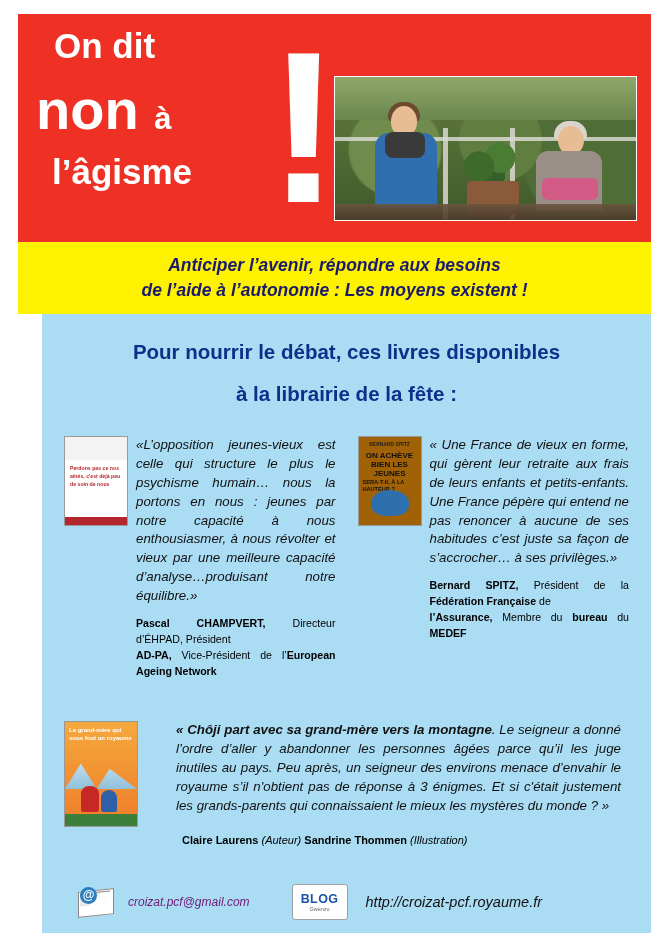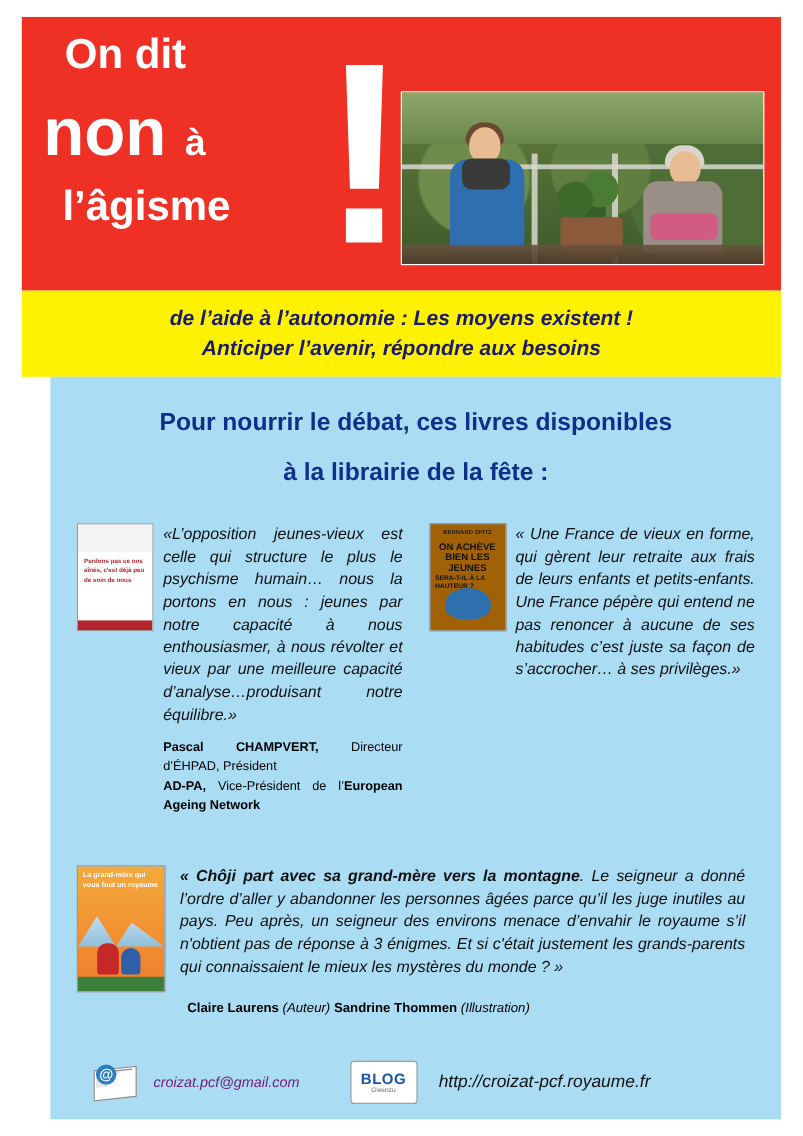--- a/index.html
+++ b/index.html
@@ -308,20 +308,21 @@
     font-style: normal;
     color: #000000;
     line-height: 1.5;
     margin-top: 10px;
   }
   .author b { font-weight: bold; }
 
   .book3 {
     display: flex;
     margin: 42px 30px 0 22px;
+    gap: 26px;
   }
   .book3 .quote { font-size: 13.3px; padding-left: 4px; }
   .book3 .author { margin-top: 16px; padding-left: 6px; font-size: 11px; }
 
   
   .footer {
     position: absolute;
     left: 0;
     bottom: 0;
     width: 100%;
@@ -426,22 +427,22 @@
         <div class="head"></div>
         <div class="body"></div>
         <div class="lap"></div>
       </div>
       <div class="bench"></div>
     </div>
   </div>
 
   <div class="yellow">
     <div class="txt">
+      <div>Anticiper l’avenir, répondre aux besoins</div>
       <div>de l’aide à l’autonomie : Les  moyens existent !</div>
-      <div>Anticiper l’avenir, répondre aux besoins</div>
     </div>
   </div>
 
   <div class="blue">
     <div class="intro">
       <div class="i1">Pour nourrir le débat, ces livres disponibles</div>
       <div class="i2">à la librairie de la fête :</div>
     </div>
 
     <div class="books2">
@@ -463,20 +464,24 @@
 
       <div class="bookcol">
         <div class="cover cover-2">
           <div class="c-name">BERNARD SPITZ</div>
           <div class="c-ttl">ON ACHÈVE BIEN LES JEUNES</div>
           <div class="c-sub">SERA-T-IL À LA HAUTEUR ?</div>
           <div class="c-shape"></div>
         </div>
         <div class="quote">
           <span>« Une France de vieux en forme, qui gèrent leur retraite aux frais de leurs enfants et petits-enfants. Une France pépère qui entend  ne pas renoncer à aucune de ses habitudes c’est juste sa façon de s’accrocher… à ses privilèges.»</span>
+          <div class="author">
+            <b>Bernard  SPITZ,</b><span> Président de la </span><b>Fédération Française</b><span> de</span><br>
+            <b>l’Assurance,</b><span> Membre du </span><b>bureau</b><span> du </span><b>MEDEF</b>
+          </div>
         </div>
       </div>
     </div>
 
     <div class="book3">
       <div class="cover cover-3">
         <div class="c-ttl">La grand-mère qui vous fout un royaume</div>
         <div class="c-mount"></div>
         <div class="c-fig"></div>
         <div class="c-fig2"></div>

